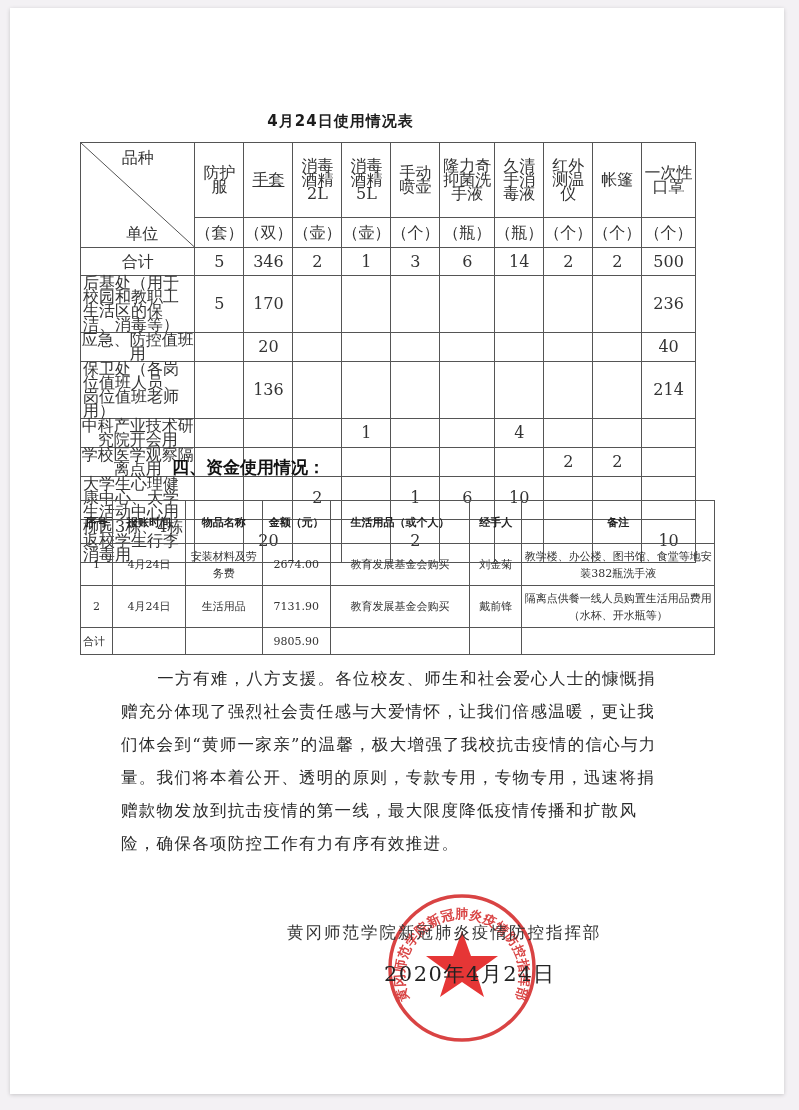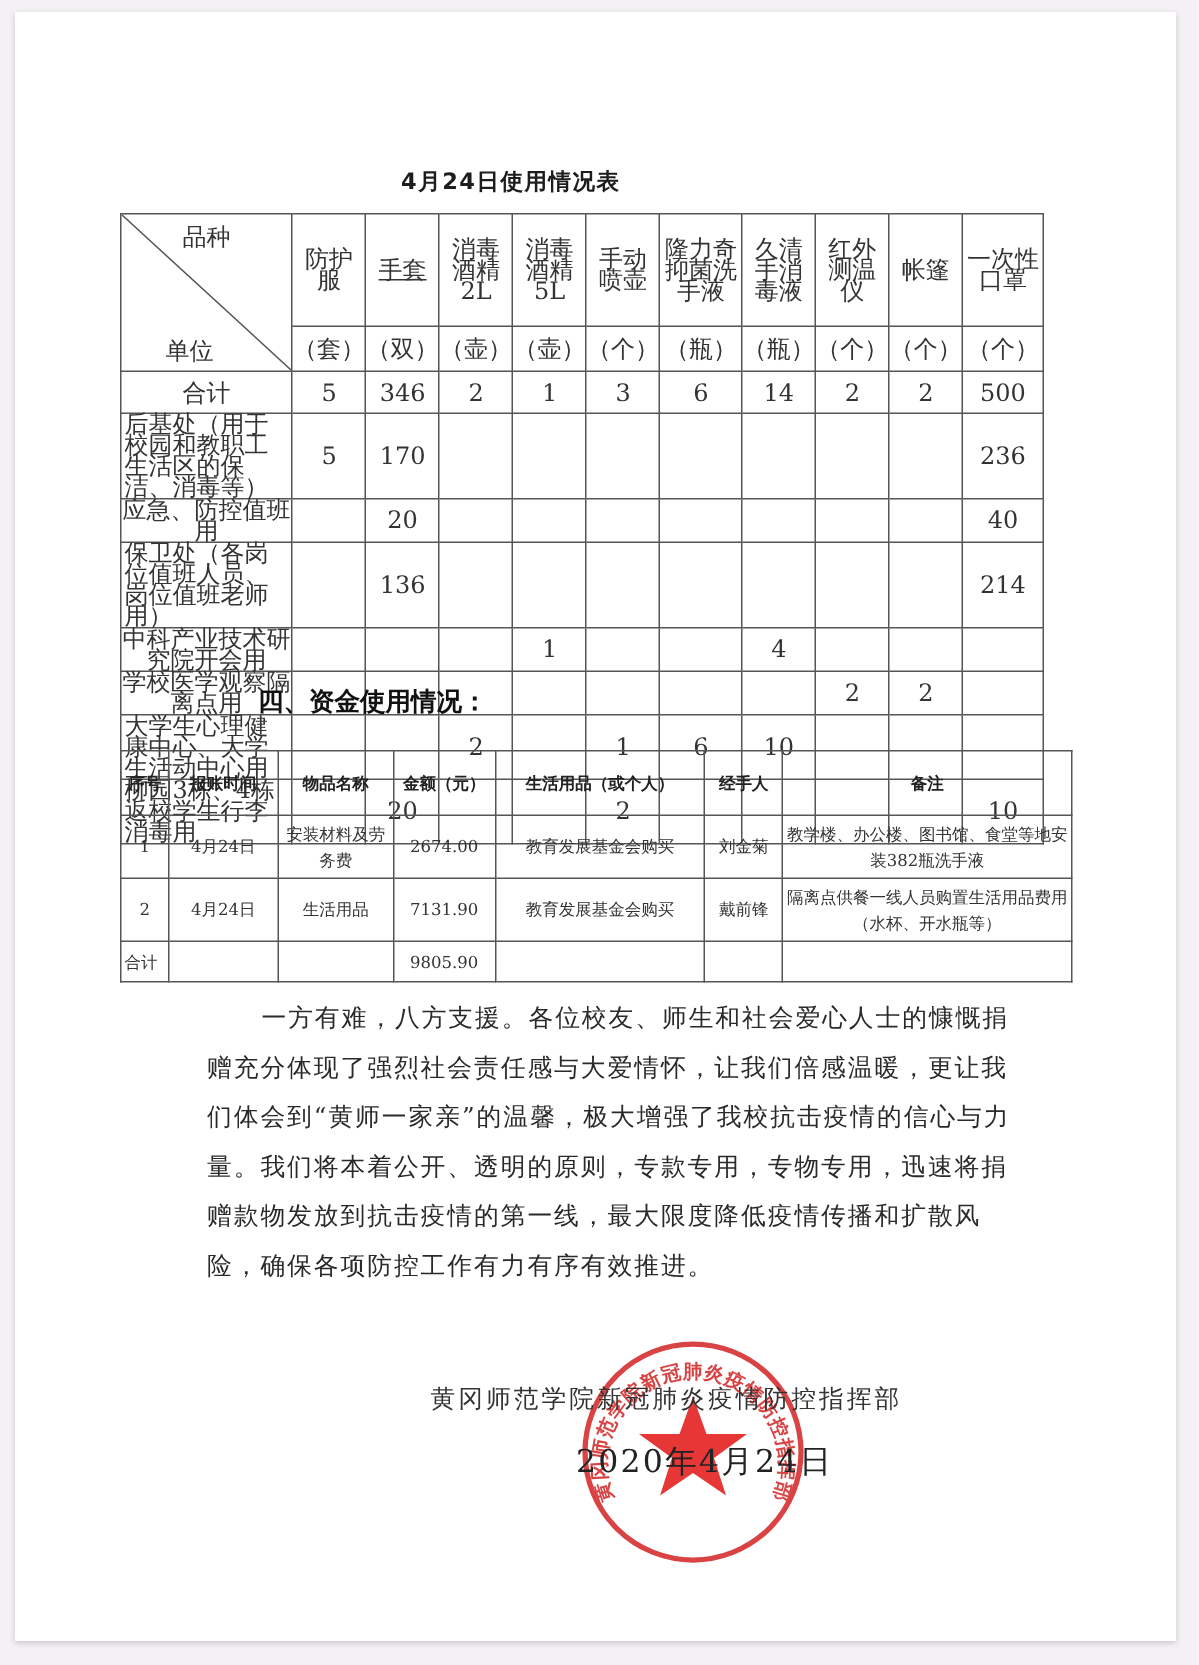--- a/index.html
+++ b/index.html
@@ -18,31 +18,31 @@
   }
   table { border-collapse:collapse; position:absolute; }
   td, th { border:1px solid #555; padding:0; text-align:center; vertical-align:middle; font-weight:normal; }
   #usage { left:80px; top:142px; width:616px; font-size:16px; line-height:14px; }
   #usage td { color:#333; }
   #usage .rowlabel { text-align:center; }
   #usage .rowlabel.left { text-align:left; padding-left:2px; }
   .diag { position:relative; }
   .diag svg { position:absolute; left:0; top:0; width:100%; height:100%; }
   .diag .top { position:absolute; left:0; width:100%; top:8px; text-align:center; }
-  .diag .bot { position:absolute; left:0; width:80%; bottom:6px; text-align:center; }
+  .diag .bot { position:absolute; left:16px; width:80%; bottom:6px; text-align:center; }
   .sec4 {
     position:absolute; left:172px; top:456px; font-family:"DejaVu Sans", sans-serif;
     font-weight:bold; font-size:17px; color:#111;
   }
   #funds { left:80px; top:500px; width:635px; font-size:11px; line-height:17px; }
   #funds th { font-weight:bold; font-size:11px; color:#222; }
   #funds td { color:#333; }
   #funds td.l { text-align:left; padding-left:2px; }
   .para {
-    position:absolute; left:138px; width:540px; top:662px;
+    position:absolute; left:121px; width:540px; top:662px;
     font-size:16.5px; line-height:33px; color:#2a2a2a; letter-spacing:1.3px;
   }
   .para p { margin:0; text-indent:2.2em; }
   .sign {
     position:absolute; left:287px; top:922px; font-size:16.5px; letter-spacing:2px; color:#333;
   }
   .date {
     position:absolute; left:384px; top:960px; font-size:21px; letter-spacing:1.5px; color:#222;
   }
   .stamp { position:absolute; left:387px; top:893px; width:150px; height:150px; opacity:0.88; }

